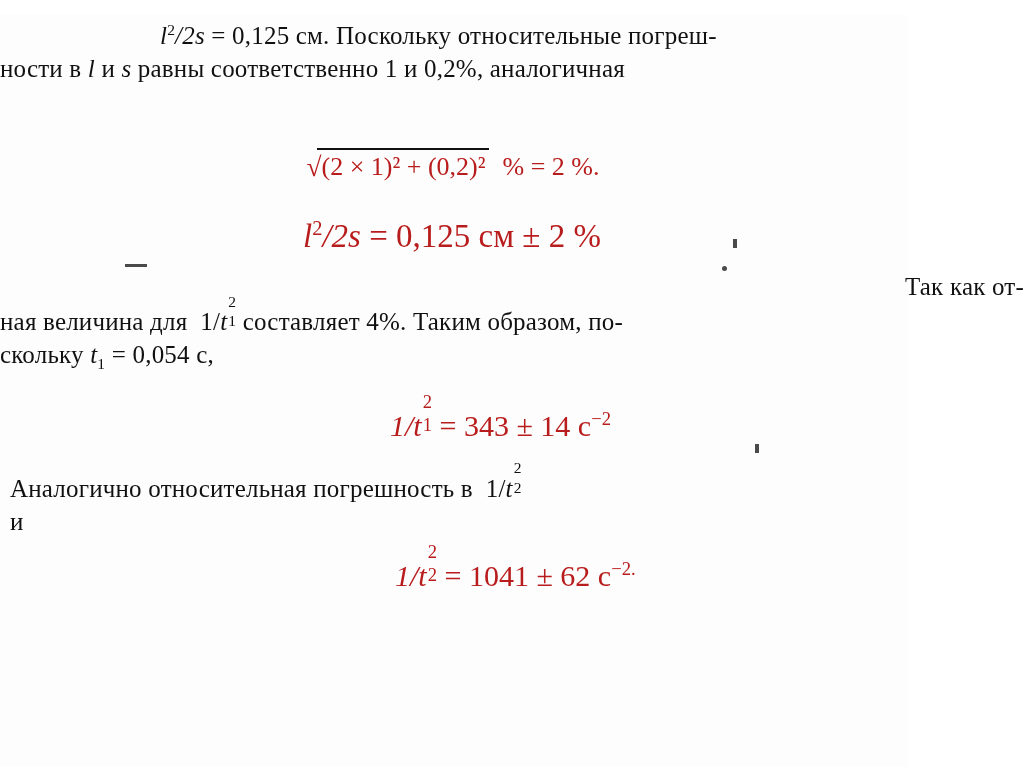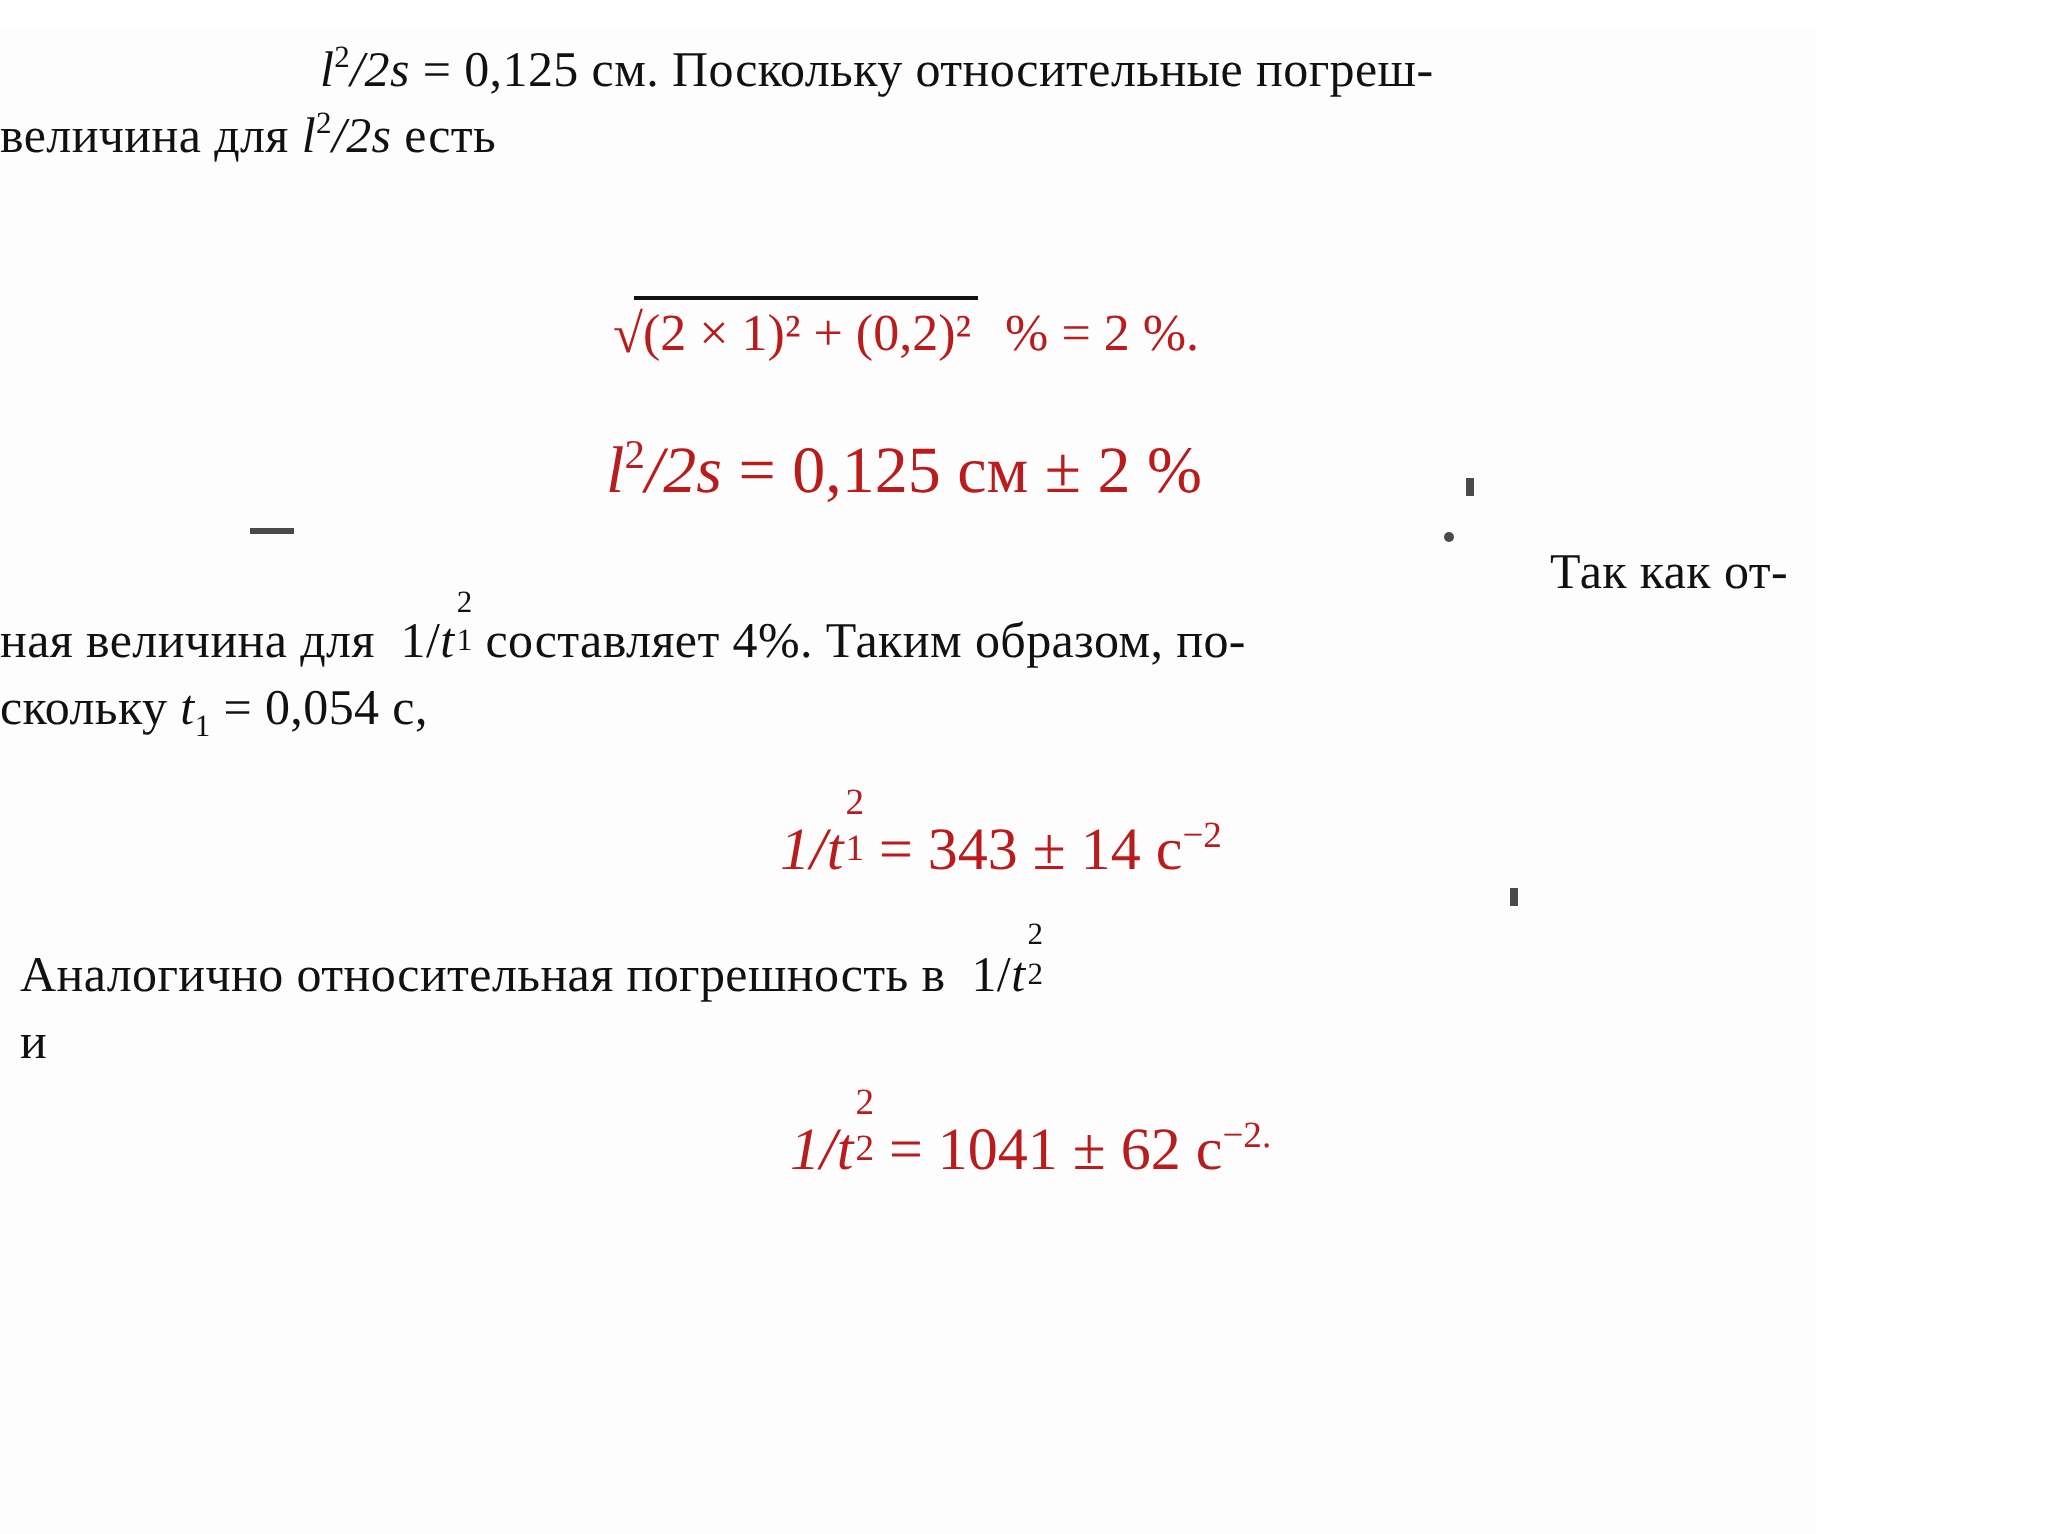--- a/index.html
+++ b/index.html
@@ -116,39 +116,39 @@
 </style>
 </head>
 <body>
 
 <div class="page">
   <div class="content">
 
     <div class="row" style="top: 4px;">
       <div class="para">
         <span class="ln indent-first"><span class="it">l</span><sup class="ex">2</sup><span class="it">/2s</span><span> = 0,125 см. Поскольку относительные погреш-</span></span>
-        <span class="ln"><span>величина для </span><span class="it">l</span><sup class="ex">2</sup><span class="it">/2s</span><span> есть</span></span>
+        <span class="ln"><span>ности в </span><span class="it">l</span><span> и </span><span class="it">s</span><span> равны соответственно 1 и 0,2%, аналогичная</span></span>
       </div>
     </div>
 
     <div class="row" style="top: 133px;">
       <div class="eq small eq-left-shift">
         <span class="sqrt"><span class="radical">√</span><span class="under">(2 × 1)² + (0,2)²</span></span><span class="nbsp-wide"></span><span>% = 2 %.</span>
       </div>
     </div>
 
     <div class="row" style="top: 203px;">
       <div class="eq eq-left-shift" style="font-size:33px;">
         <span class="it">l</span><sup class="ex">2</sup><span class="it">/2</span><span class="it">s</span><span> = 0,125  см ± 2 %</span>
       </div>
     </div>
 
     <div class="row" style="top: 255px;">
       <div class="para">
-        <span class="ln" style="text-align:right; padding-right:130px; display:block;">Так как от-</span>
+        <span class="ln" style="text-align:right; display:block;">Так как от-</span>
         <span class="ln"><span>ная величина для  1/</span><span class="it">t</span><span class="supsub"><span class="s-top">2</span><span class="s-bot">1</span></span><span> составляет 4%. Таким образом, по-</span></span>
         <span class="ln"><span>скольку </span><span class="it">t</span><sub class="ix">1</sub><span> = 0,054 с,</span></span>
       </div>
     </div>
 
     <div class="row" style="top: 388px; padding-left: 390px;">
       <div class="eq" style="text-align:left; font-size:30px;">
         <span class="it">1/</span><span class="it">t</span><span class="supsub"><span class="s-top">2</span><span class="s-bot">1</span></span><span> = 343 ± 14  с</span><sup class="ex">−2</sup>
       </div>
     </div>

